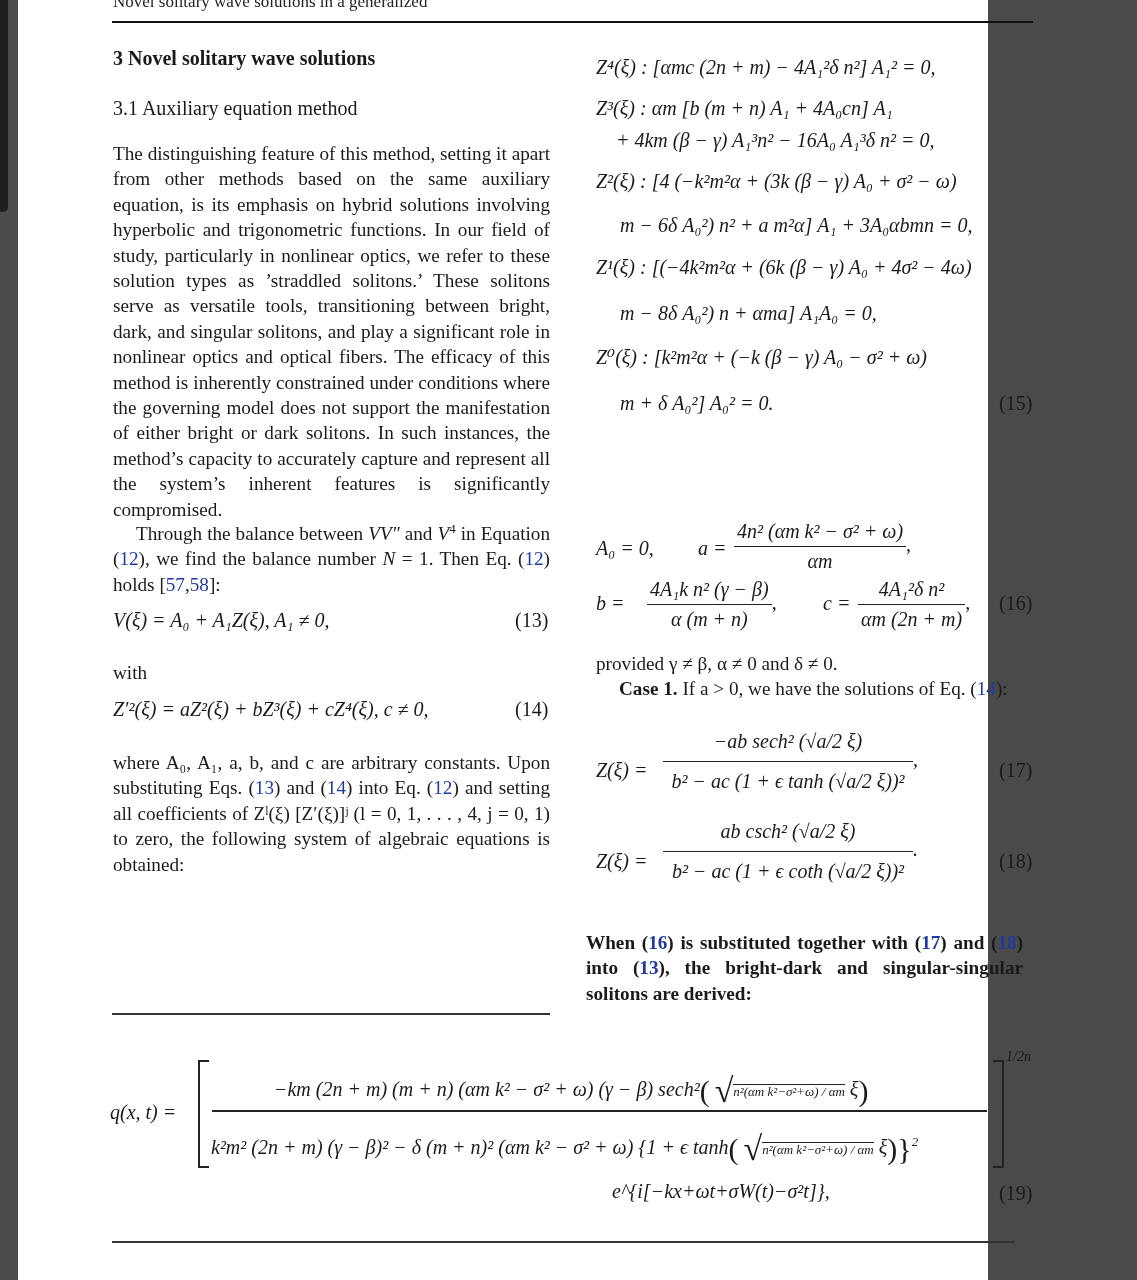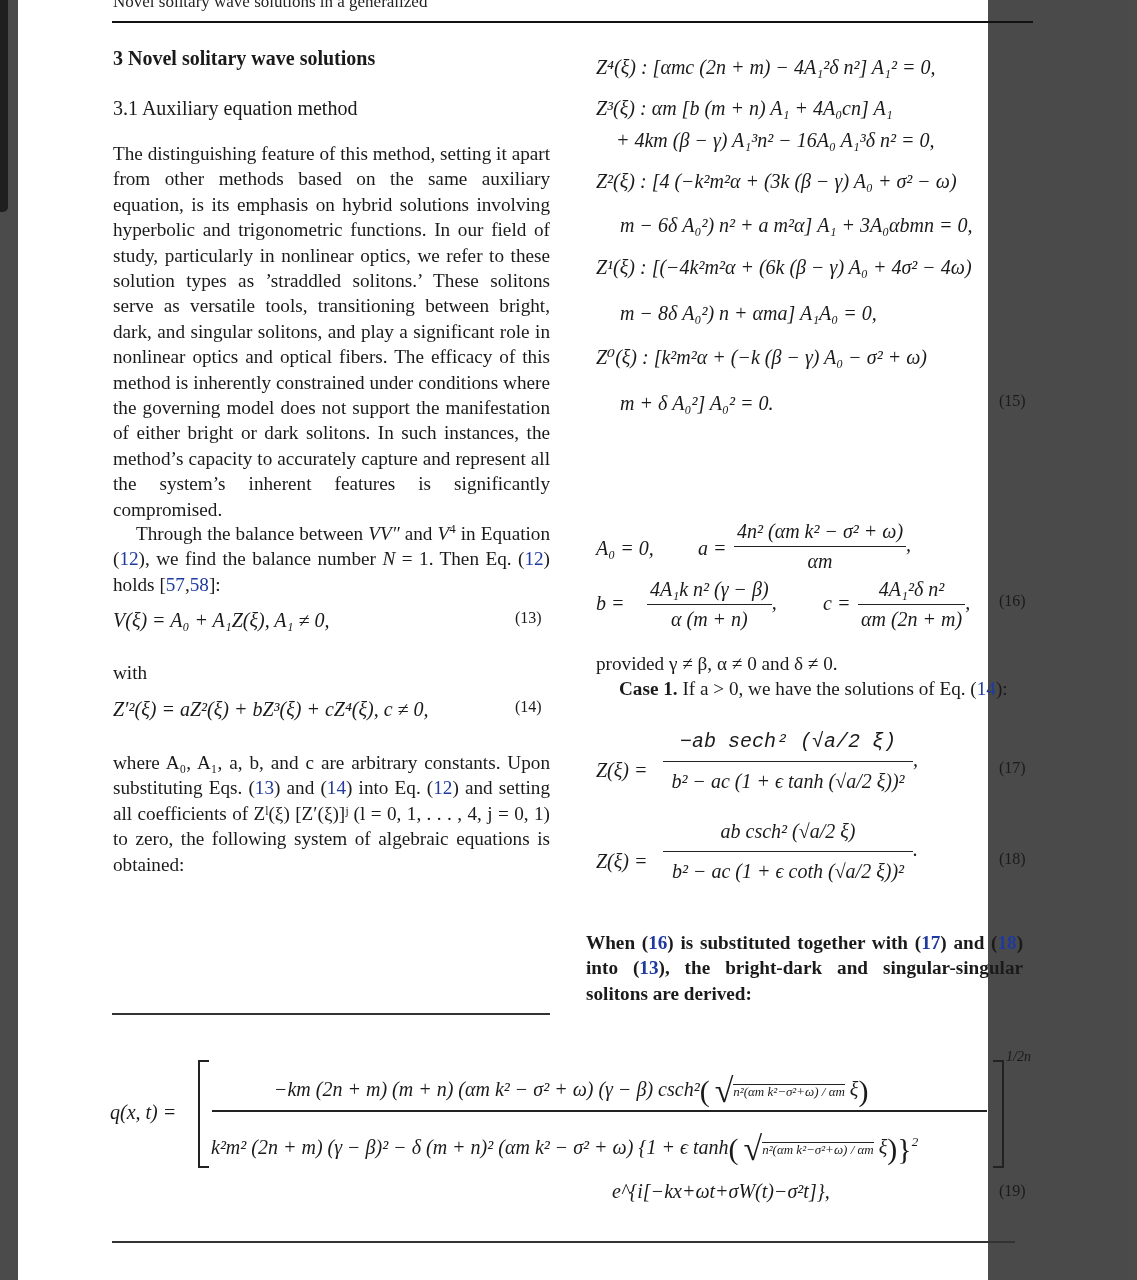--- a/index.html
+++ b/index.html
@@ -13,21 +13,21 @@
   .running-head{left:95px;top:-8px;font-size:17px;color:#222;}
   .head-rule{left:94px;top:21px;width:921px;height:2px;background:#111;}
   .sec-title{left:95px;top:47px;font-size:20px;font-weight:bold;}
   .subsec-title{left:95px;top:97px;font-size:20px;}
   .para{font-size:19.2px;line-height:25.4px;text-align:justify;width:437px;}
   .para.r{width:437px;}
   .indent{text-indent:23px;}
   a.ref{color:#1f3a9e;text-decoration:none;}
   i, .m{font-style:italic;}
   .eq{font-size:20px;white-space:nowrap;}
-  .eqnum{font-size:16px;}
+  .eqnum{font-size:20px;}
   sub,sup{font-size:13px;line-height:0;}
   .frac{display:inline-block;vertical-align:middle;text-align:center;}
   .frac>.num{display:block;padding:0 3px 3px;}
   .frac>.den{display:block;border-top:1.3px solid #222;padding:3px 3px 0;}
   .sfrac{display:inline-block;vertical-align:middle;text-align:center;font-size:14px;line-height:14px;}
   .sfrac>span{display:block;}
   .big{font-size:30px;vertical-align:middle;line-height:0;font-style:normal;}
   .rule-col1{left:94px;top:1013px;width:438px;height:2px;background:#333;}
   .rule-bottom{left:94px;top:1241px;width:903px;height:2px;background:#333;}
   .bracket-l{left:180px;top:1060px;width:9px;height:104px;border:2px solid #222;border-right:none;}
@@ -99,21 +99,21 @@
   </div>
   <div class="abs eqnum" style="left:981px;top:592px;">(16)</div>
 
   <div class="abs para r" style="left:578px;top:651px;">provided γ ≠ β, α ≠ 0 and δ ≠ 0.</div>
   <div class="abs para r indent" style="left:578px;top:676px;">
     <b>Case 1.</b><span> If a &gt; 0, we have the solutions of Eq. (</span><a class="ref" href="#">14</a><span>):</span>
   </div>
 
   <div class="abs eq m" style="left:578px;top:759px;">Z(ξ) =</div>
   <div class="abs eq m" style="left:645px;top:730px;">
-    <span class="frac" style="width:250px;"><span class="num" style="padding-bottom:8px;font-family:Liberation Mono, monospace;">−ab sech² (√a/2 ξ)</span><span class="den" style="padding-top:8px;text-align:center;">b² − ac (1 + ϵ tanh (√a/2 ξ))²</span></span>,
+    <span class="frac" style="width:250px;"><span class="num" style="padding-bottom:8px;">−ab sech² (√a/2 ξ)</span><span class="den" style="padding-top:8px;text-align:center;">b² − ac (1 + ϵ tanh (√a/2 ξ))²</span></span>,
   </div>
   <div class="abs eqnum" style="left:981px;top:759px;">(17)</div>
 
   <div class="abs eq m" style="left:578px;top:850px;">Z(ξ) =</div>
   <div class="abs eq m" style="left:645px;top:820px;">
     <span class="frac" style="width:250px;"><span class="num" style="padding-bottom:8px;">ab csch² (√a/2 ξ)</span><span class="den" style="padding-top:8px;">b² − ac (1 + ϵ coth (√a/2 ξ))²</span></span>.
   </div>
   <div class="abs eqnum" style="left:981px;top:850px;">(18)</div>
 
   <div class="abs para r" style="left:568px;top:930px;font-weight:bold;">
@@ -121,21 +121,21 @@
   </div>
 
   <div class="abs eq m" style="left:92px;top:1101px;">q(x, t) =</div>
   <div class="abs bracket-l"></div>
   <div class="abs bracket-r"></div>
   <div class="abs sfrac m" style="left:988px;top:1050px;">
       <span>1/2n</span>
     </div>
 
   <div class="abs eq m" style="left:256px;top:1072px;">
-    <span>−km (2n + m) (m + n) (αm k² − σ² + ω) (γ − β) csch²</span><span class="big">(</span>
+    <span>−km (2n + m) (m + n) (αm k² − σ² + ω) (γ − β) sech²</span><span class="big">(</span>
     <span class="sqrt"><span class="rad">√</span><span class="under sfrac" style="font-size:13px;">n²(αm k²−σ²+ω) / αm</span></span> ξ<span class="big">)</span>
   </div>
   <div class="abs bigfrac-line"></div>
   <div class="abs eq m" style="left:193px;top:1130px;">
     <span>k²m² (2n + m) (γ − β)² − δ (m + n)² (αm k² − σ² + ω) {1 + ϵ tanh</span><span class="big">(</span>
     <span class="sqrt"><span class="rad">√</span><span class="under sfrac" style="font-size:13px;">n²(αm k²−σ²+ω) / αm</span></span> ξ<span class="big">)</span><span class="big">}</span><sup>2</sup>
   </div>
   <div class="abs eq m" style="left:594px;top:1180px;">e^{i[−kx+ωt+σW(t)−σ²t]},</div>
   <div class="abs eqnum" style="left:981px;top:1182px;">(19)</div>
 

